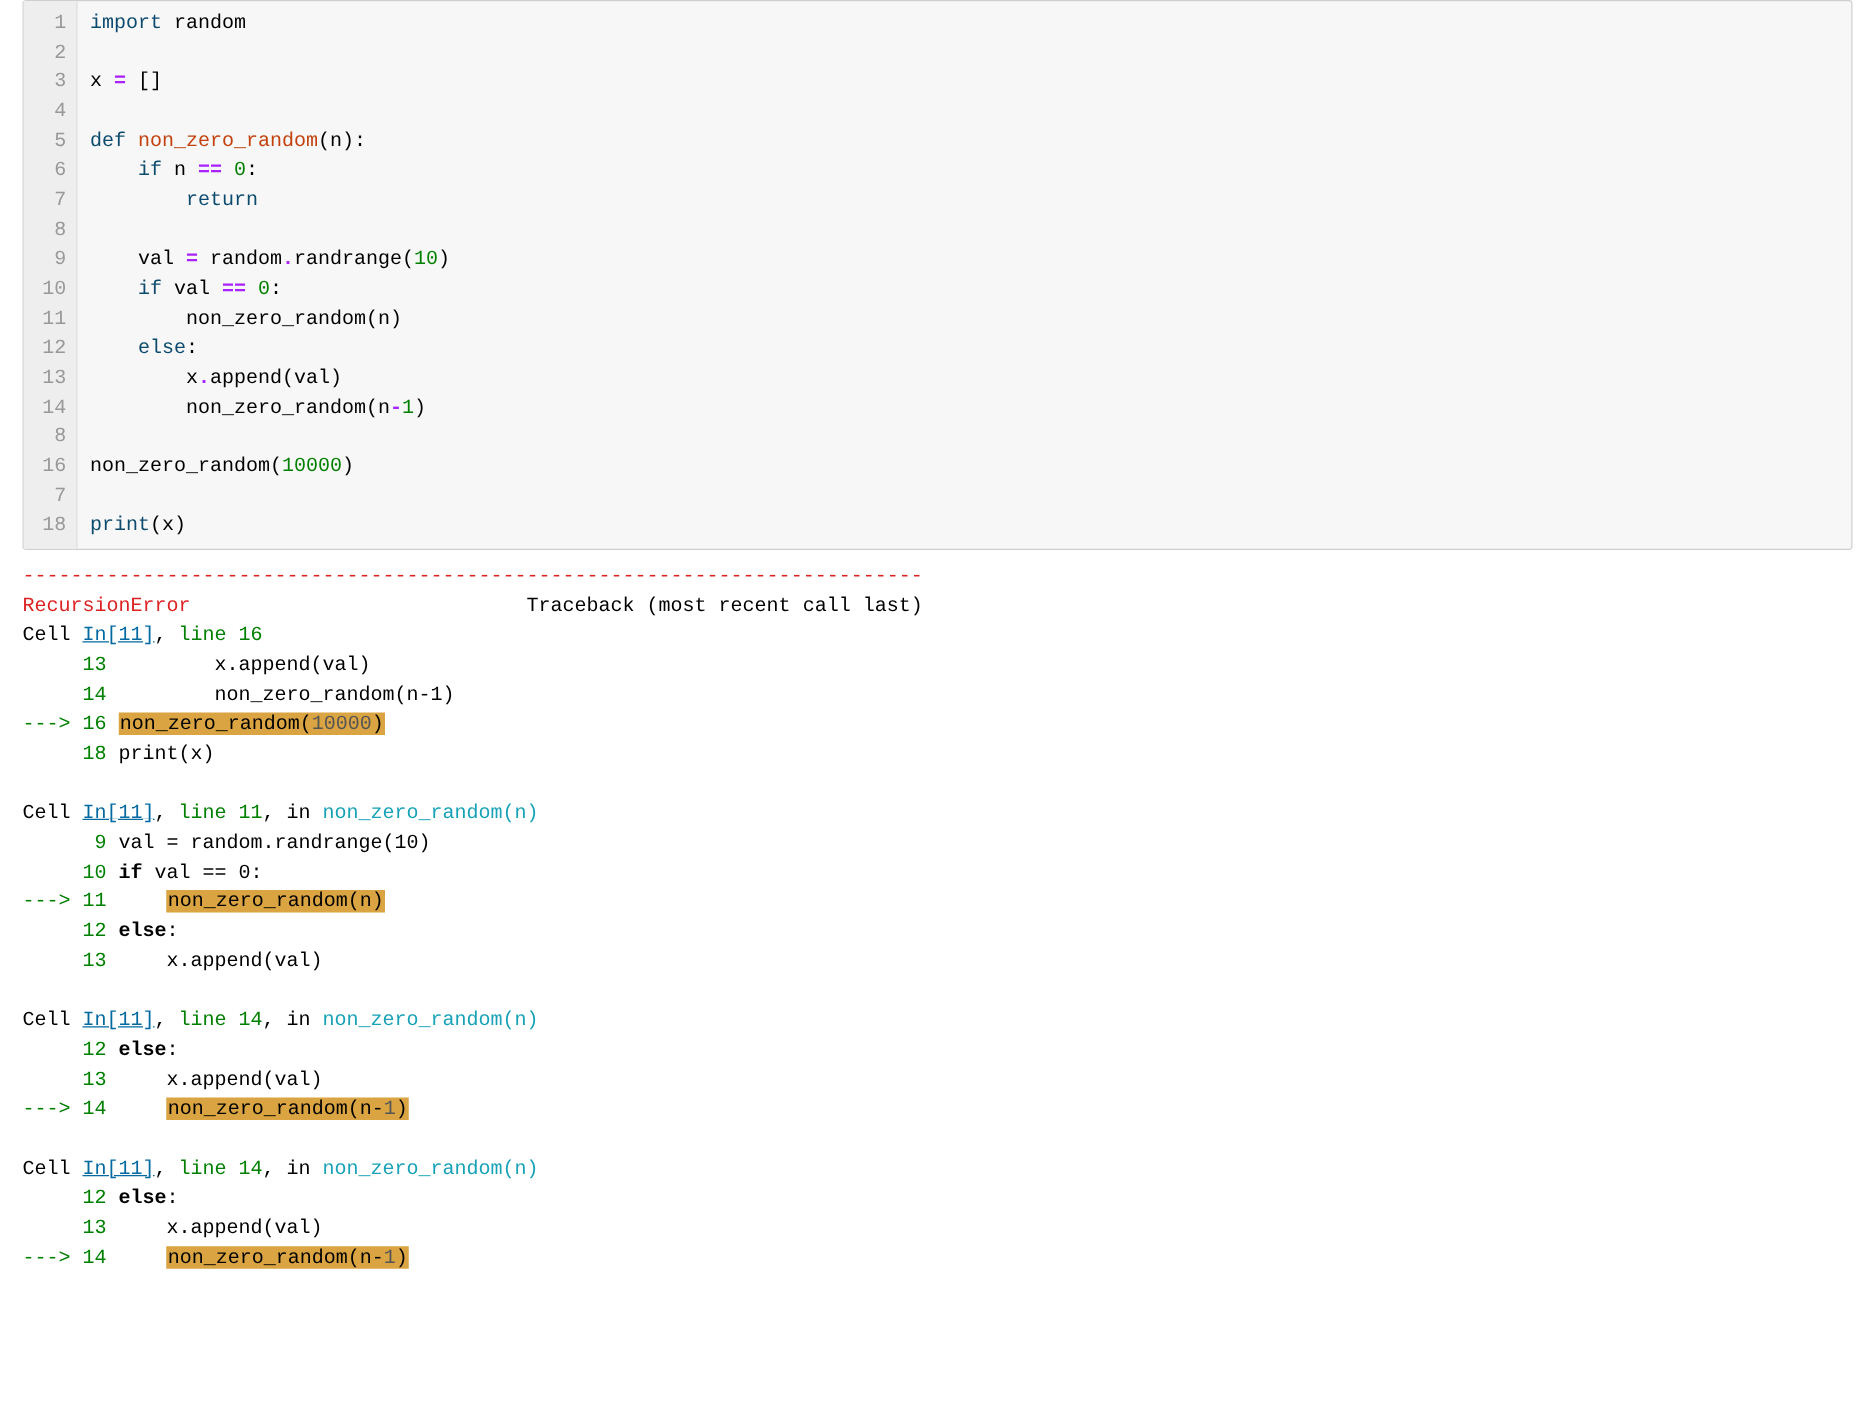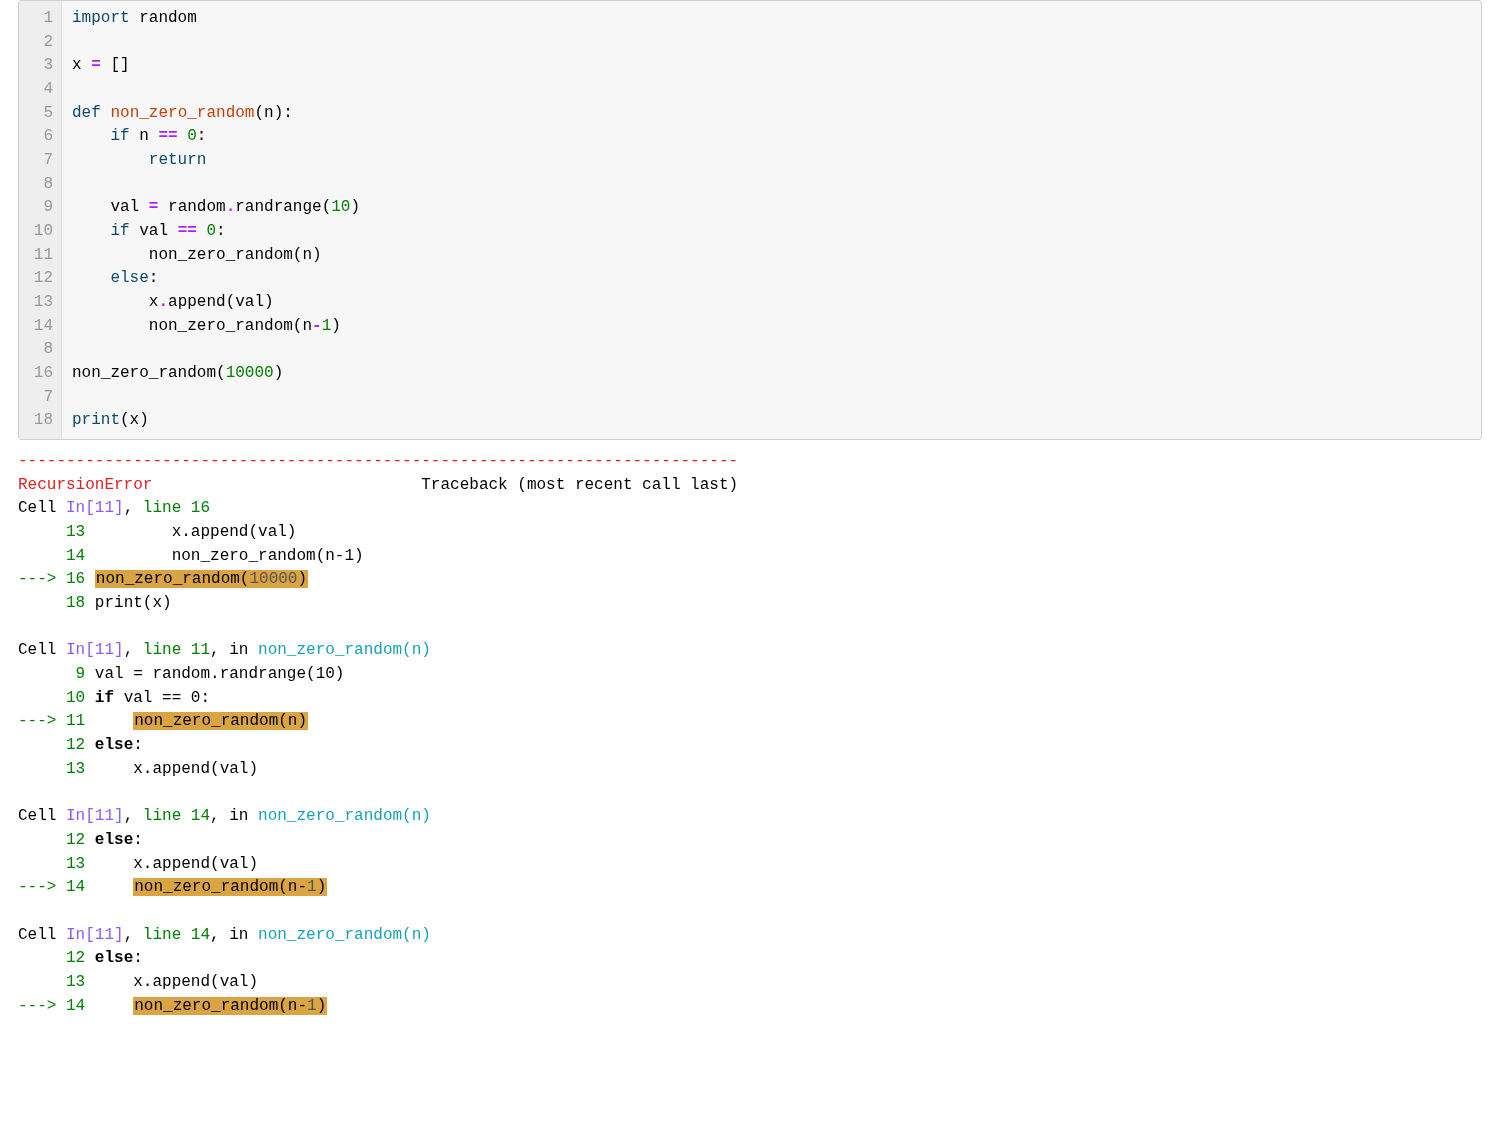--- a/index.html
+++ b/index.html
@@ -42,21 +42,21 @@
   .num { color: #008000; }
   .op { color: #aa22ff; font-weight: bold; }
 
   .output {
     white-space: pre;
     line-height: 1.48;
     font-family: Menlo, Monaco, "Courier New", monospace;
   }
   .dashes { color: #d22; }
   .err-name { color: #d22; }
-  .tb-cell { color: #8b5cf6; }
+  .tb-cell { color: #0369a1; text-decoration: underline; }
   .tb-ln { color: #008000; font-weight: normal; }
   .tb-func { color: #17a2b8; }
   .tb-arrow { color: #008000; }
   .hl {
     background: #d9a441;
     color: #000;
     padding: 0 1px;
   }
   .hl-num { color: #555; }
   .bold { font-weight: bold; }

